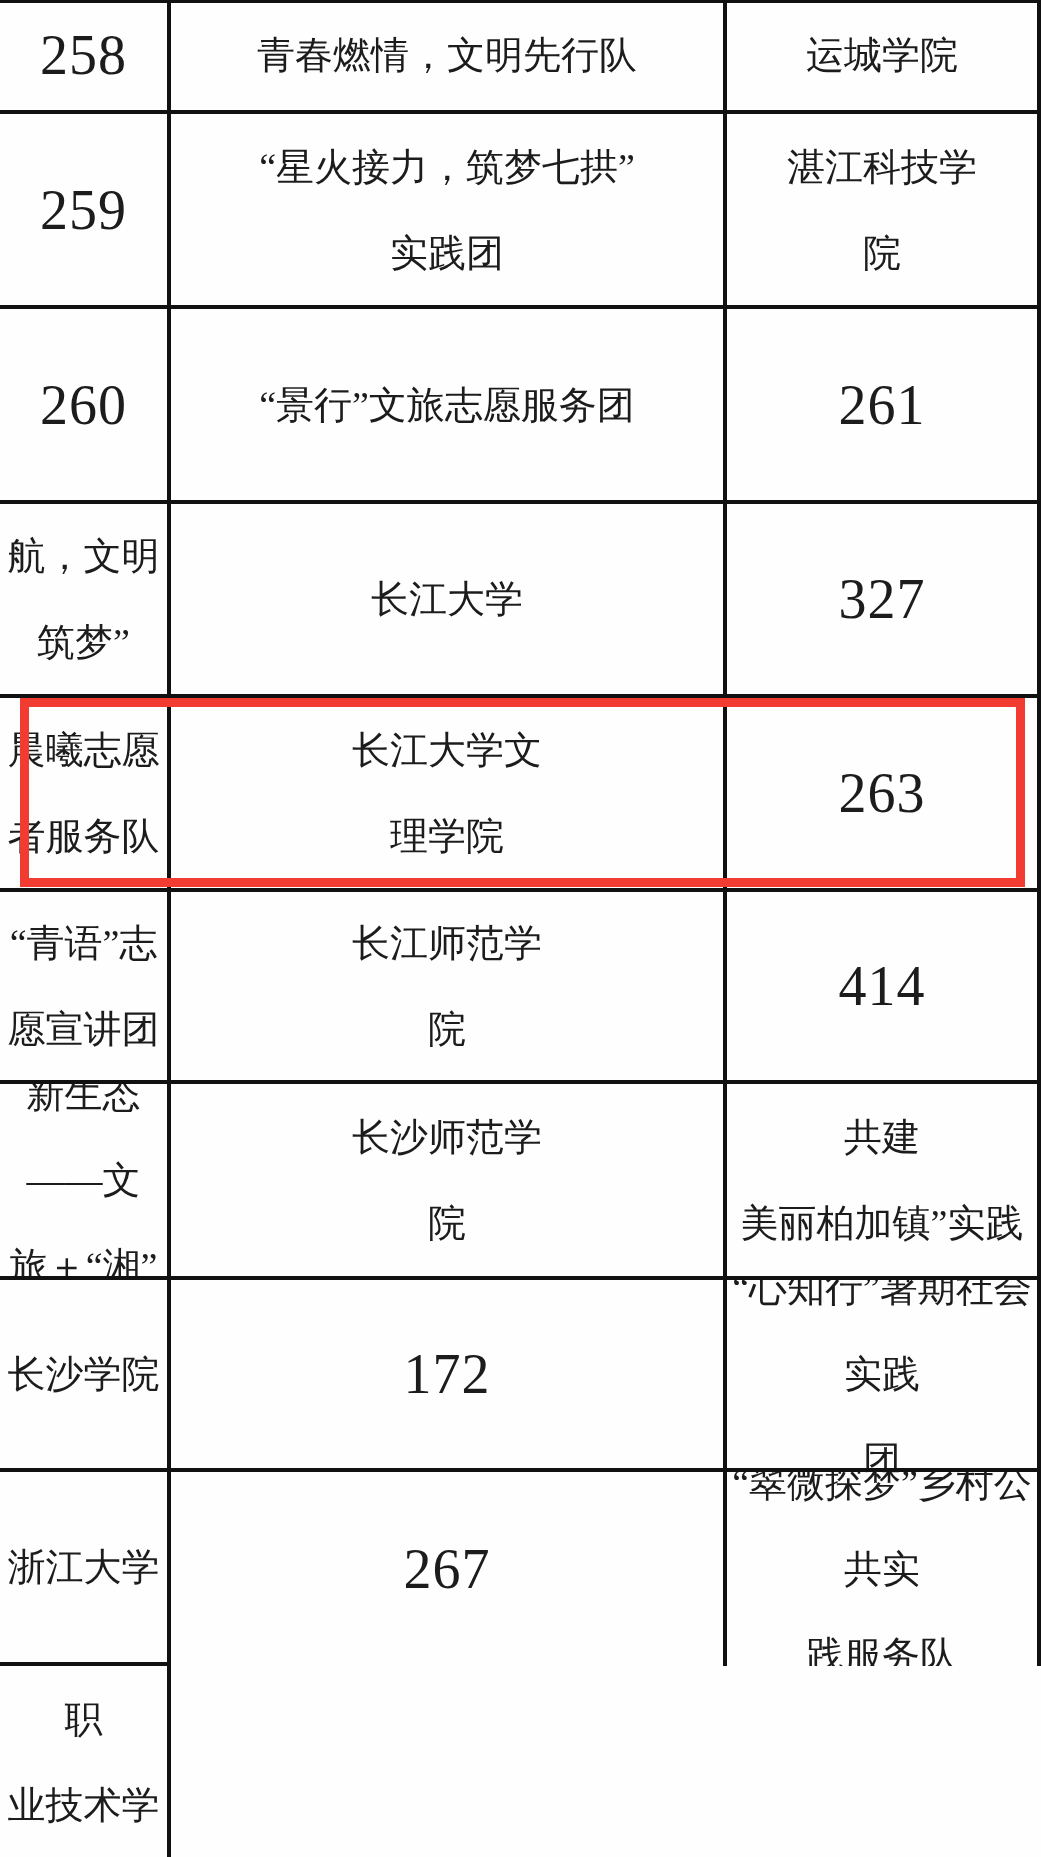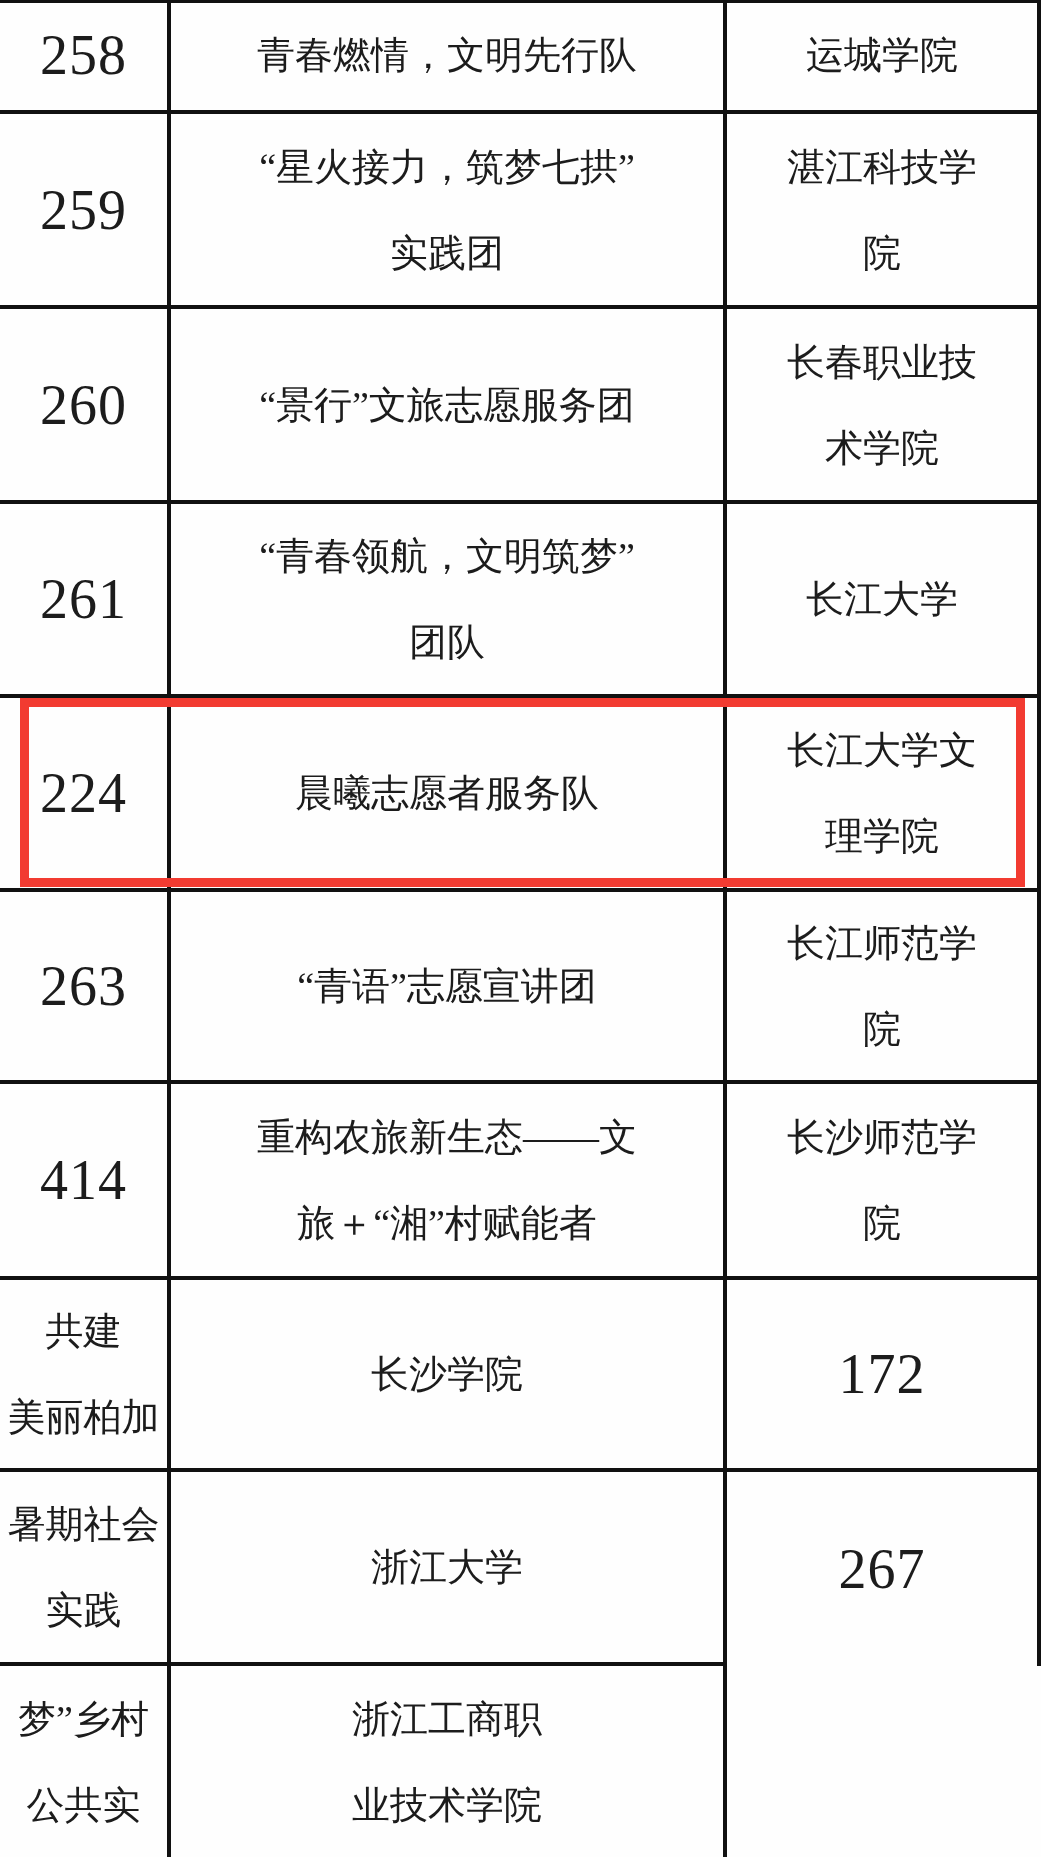--- a/index.html
+++ b/index.html
@@ -58,29 +58,27 @@
     <div class="cell school">运城学院</div>
 
     <div class="cell num">259</div>
     <div class="cell team">“星火接力，筑梦七拱”
 实践团</div>
     <div class="cell school">湛江科技学
 院</div>
 
     <div class="cell num">260</div>
     <div class="cell team">“景行”文旅志愿服务团</div>
-    <div class="cell school">长春职业技
-术学院</div>
 
     <div class="cell num">261</div>
     <div class="cell team">“青春领航，文明筑梦”
 团队</div>
     <div class="cell school">长江大学</div>
 
-    <div class="cell num">224</div>
+    <div class="cell num">327</div>
     <div class="cell team">晨曦志愿者服务队</div>
     <div class="cell school">长江大学文
 理学院</div>
 
     <div class="cell num">263</div>
     <div class="cell team">“青语”志愿宣讲团</div>
     <div class="cell school">长江师范学
 院</div>
 
     <div class="cell num">414</div>

